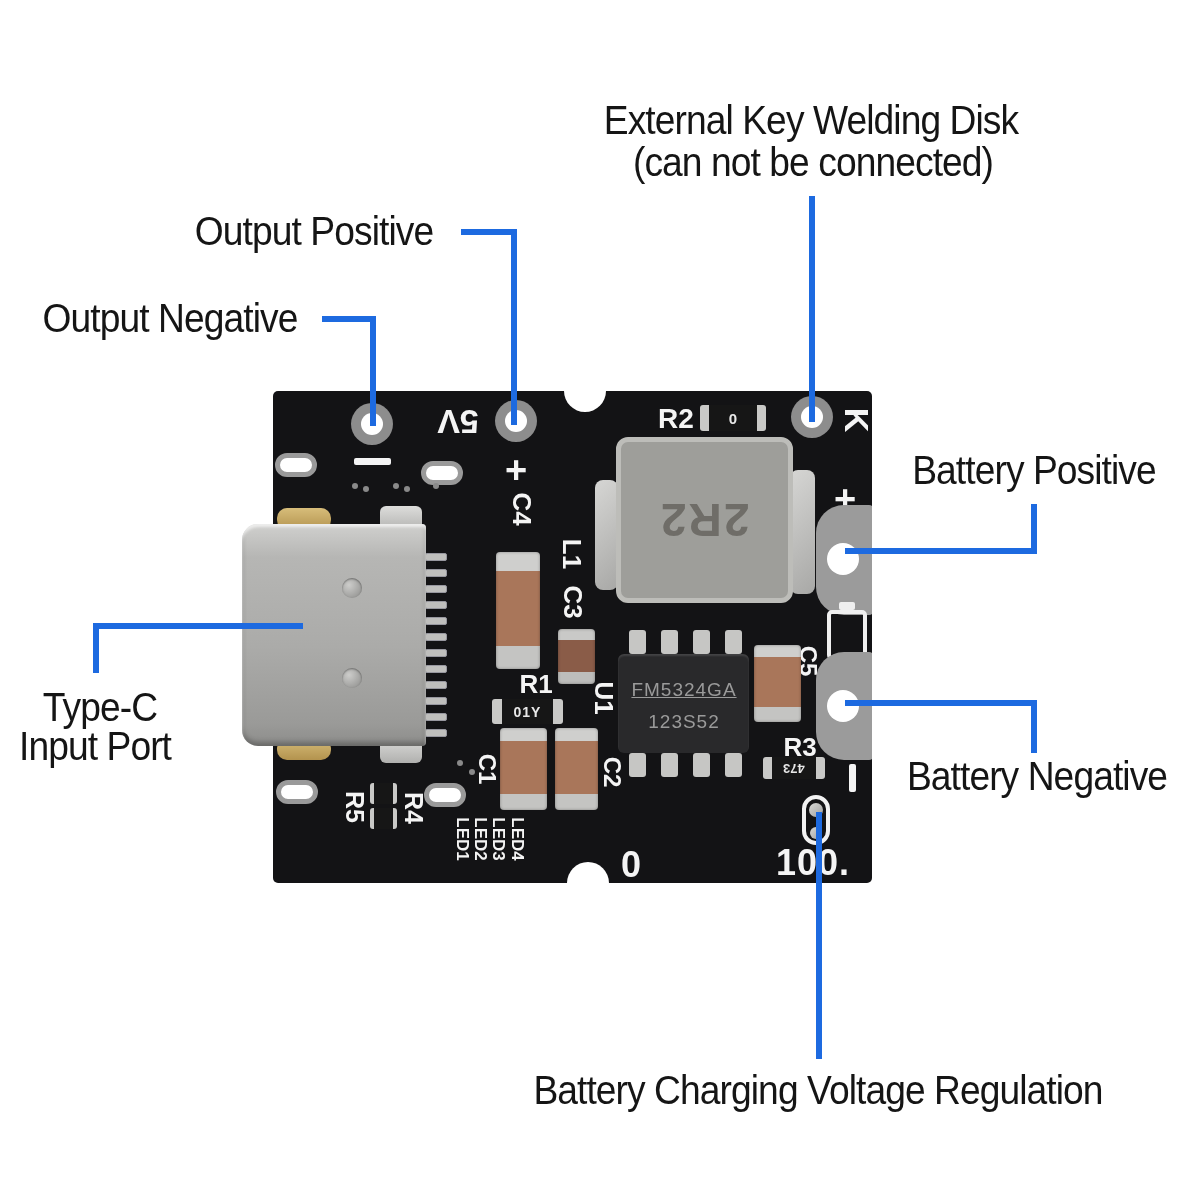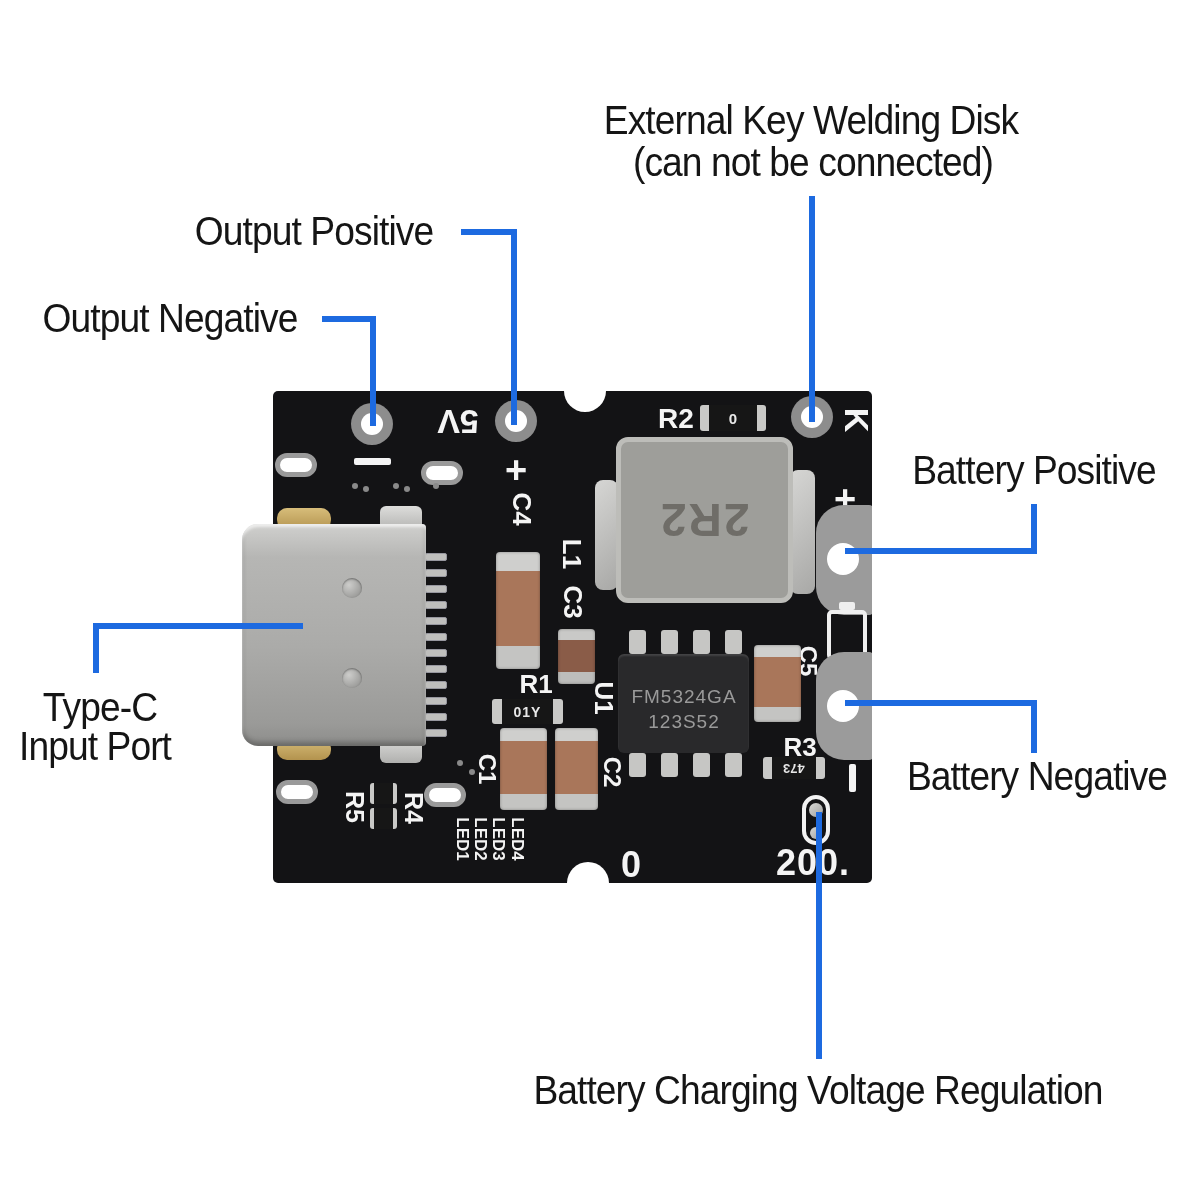--- a/index.html
+++ b/index.html
@@ -75,21 +75,21 @@
   #inductor span{position:static;transform:rotate(180deg);font-size:46px;font-weight:bold;
                  color:#6f6d68;letter-spacing:2px;}
   .sol{background:linear-gradient(135deg,#d6d6d4,#a8a8a6);border-radius:8px;}
   #sol-l{left:322px;top:89px;width:23px;height:110px;}
   #sol-r{left:517px;top:79px;width:25px;height:124px;}
   .icpin{width:17px;height:24px;background:#c6c6c4;border-radius:3px;}
   #icbody{left:345px;top:263px;width:131px;height:99px;background:#29292b;border-radius:6px;
           box-shadow:inset 0 2px 2px rgba(255,255,255,.12);}
   .ictxt{color:#9a9a9a;font-size:19px;letter-spacing:1px;white-space:nowrap;
          transform:translate(-50%,-50%);}
-  #ic1{left:66px;top:43px;} #ic2{left:66px;top:68px;}
+  #ic1{left:66px;top:36px;text-decoration:underline;} #ic2{left:66px;top:68px;}
   .cap{background:linear-gradient(180deg,#cfcfcd 0 16%,#a9765a 16% 80%,#c4c4c2 80% 100%);
        border-radius:4px;box-shadow:inset 0 0 3px rgba(0,0,0,.35);}
   #c4cap{left:223px;top:161px;width:44px;height:117px;}
   #c3cap{left:285px;top:238px;width:37px;height:55px;
          background:linear-gradient(180deg,#c9c9c7 0 20%,#8a5c48 20% 78%,#bdbdbb 78% 100%);}
   #c1cap{left:227px;top:337px;width:47px;height:82px;}
   #c2cap{left:282px;top:337px;width:43px;height:82px;}
   #c5cap{left:481px;top:254px;width:47px;height:77px;}
   .chip{display:flex;align-items:center;justify-content:center;
         background:linear-gradient(90deg,#c9c9c7 0 14%,#161616 14% 86%,#c9c9c7 86% 100%);
@@ -234,21 +234,21 @@
 
     <span id="silk-led1" class="silk r90 ledlbl">LED1</span>
     <span id="silk-led2" class="silk r90 ledlbl">LED2</span>
     <span id="silk-led3" class="silk r90 ledlbl">LED3</span>
     <span id="silk-led4" class="silk r90 ledlbl">LED4</span>
     <div id="led1" class="led"></div>
     <div id="led2" class="led"></div>
     <div id="led3" class="led"></div>
     <div id="led4" class="led"></div>
     <span id="silk-zero" class="silk">0</span>
-    <span id="silk-hundred" class="silk">200.</span>
+    <span id="silk-hundred" class="silk">100.</span>
 
     <div id="vrpad">
       <i id="vrd1"></i>
       <i id="vrd2"></i>
     </div>
   </div>
 
   <div id="tc">
     <div id="gold-t" class="gold"></div>
     <div id="gold-b" class="gold"></div>

